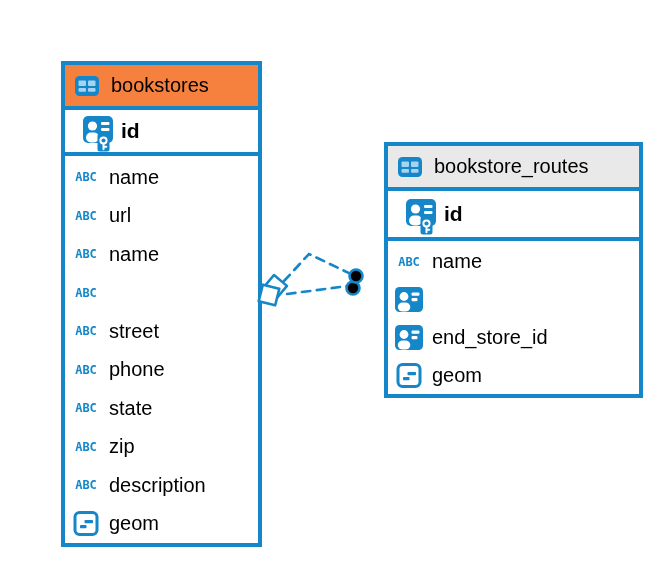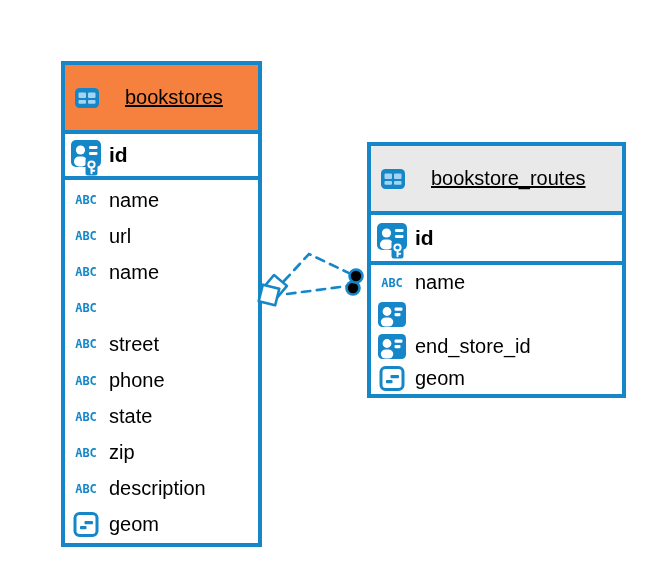--- a/index.html
+++ b/index.html
@@ -12,30 +12,30 @@
   html,body{margin:0;padding:0;background:#fff;}
   #canvas{
     position:relative;width:654px;height:570px;background:#fff;overflow:hidden;
     font-family:"Liberation Sans","DejaVu Sans",sans-serif;color:var(--text);
   }
   .etable{
     position:absolute;background:#fff;border:4px solid var(--accent);
     box-sizing:border-box;display:flex;flex-direction:column;z-index:1;
   }
   #t-bookstores{left:61px;top:61px;width:201px;height:486px;}
-  #t-routes{left:367px;top:142px;width:259px;height:256px;}
+  #t-routes{left:384px;top:142px;width:259px;height:256px;}
   .thead{
-    display:flex;align-items:center;gap:23px;padding:12px 7px;
-    border-bottom:4px solid var(--accent);flex:0 0 41px;text-decoration:underline;
+    display:flex;align-items:center;gap:9px;padding:0 7px;
+    border-bottom:4px solid var(--accent);flex:0 0 41px;
   }
   #t-bookstores .thead{background:var(--orange);}
   #t-routes .thead{background:var(--gray);}
   .tname{font-size:20px;color:var(--text);white-space:nowrap;}
   .pkrow{
-    display:flex;align-items:center;gap:8px;padding:0 6px;
+    display:flex;align-items:center;gap:8px;padding:0 18px;
     border-bottom:4px solid var(--accent);flex:0 0 41px;
   }
   #t-routes .pkrow{flex-basis:46px;}
   .pkname{font-size:21px;font-weight:700;}
   .rows{flex:1;display:flex;flex-direction:column;padding-top:2px;}
   .row{flex:1;display:flex;align-items:center;gap:8px;padding:0 6px;}
   .cname{font-size:20px;white-space:nowrap;}
   .icbox{flex:0 0 30px;width:30px;display:flex;justify-content:center;align-items:center;}
   .abc{
     font-family:"DejaVu Sans Mono",monospace;font-weight:700;font-size:12px;

